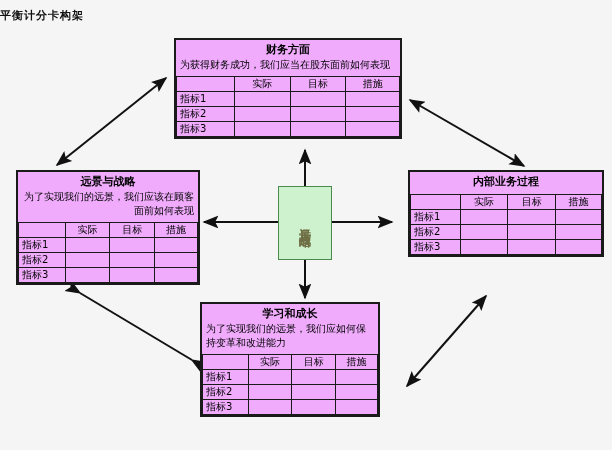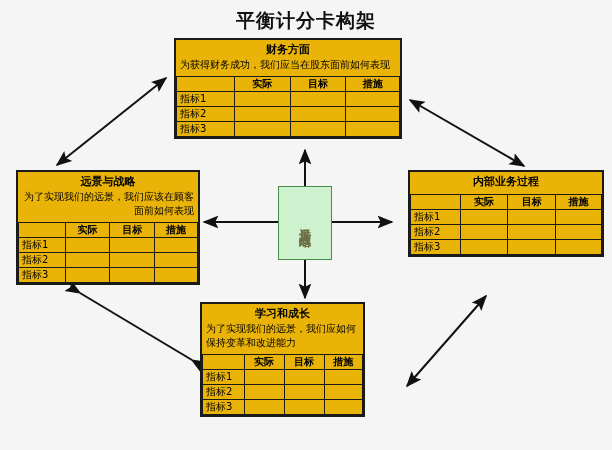--- a/index.html
+++ b/index.html
@@ -27,29 +27,28 @@
     top: 0;
     width: 612px;
     height: 450px;
     pointer-events: none;
   }
   .title {
     position: absolute;
     left: 0;
     top: 8px;
     width: 612px;
-    text-align: center;
-    font-size: 19px;
+    font-size: 11px;
     font-weight: bold;
     color: #111;
     letter-spacing: 1px;
   }
   .panel {
     position: absolute;
-    background: #eab308;
+    background: #f0abfc;
     border: 2px solid #1a1a1a;
     box-sizing: border-box;
   }
   .panel-head {
     padding: 3px 4px 4px 4px;
     box-sizing: border-box;
   }
   .panel-title {
     text-align: center;
     font-size: 11px;
@@ -76,37 +75,37 @@
     border: 1px solid #1a1a1a;
     height: 15px;
     font-size: 10px;
     font-weight: normal;
     color: #000;
     padding: 0;
     box-sizing: border-box;
   }
   .grid th {
     text-align: center;
-    font-weight: bold;
+    font-weight: normal;
     margin-top: 24px;
   }
   .grid th.blank-col, .grid td.row-label {
     text-align: left;
     padding-left: 3px;
   }
   .grid col.c0 { width: 26%; }
   .grid col.c1 { width: 25%; }
   .grid col.c2 { width: 25%; }
   .grid col.c3 { width: 24%; }
 
   
   #panel-financial { left: 174px; top: 38px; width: 228px; }
   #panel-customer  { left: 16px;  top: 170px; width: 184px; }
   #panel-internal  { left: 408px; top: 170px; width: 196px; }
-  #panel-learning  { left: 200px; top: 302px; width: 165px; }
+  #panel-learning  { left: 200px; top: 302px; width: 180px; }
 
   #center-box {
     position: absolute;
     left: 278px;
     top: 186px;
     width: 54px;
     height: 74px;
     background: #cdf2cd;
     border: 1.5px solid #4a8a4a;
     box-sizing: border-box;

